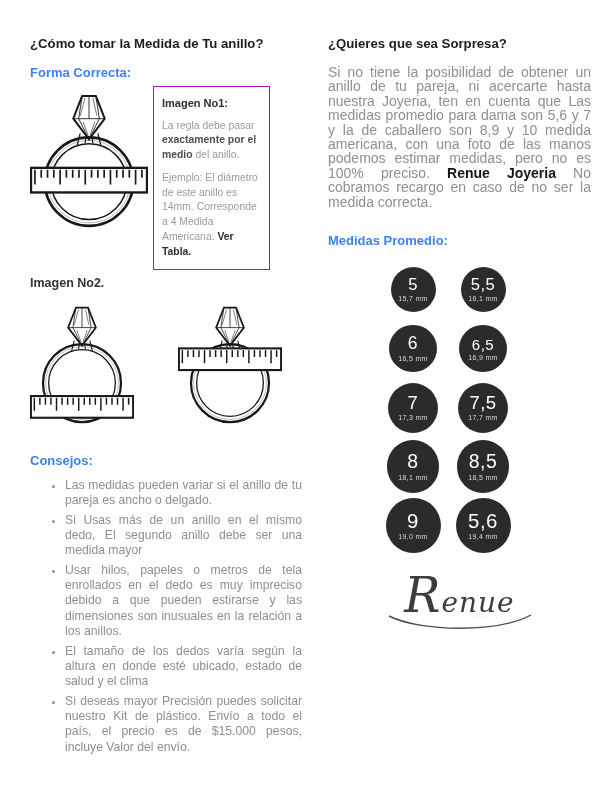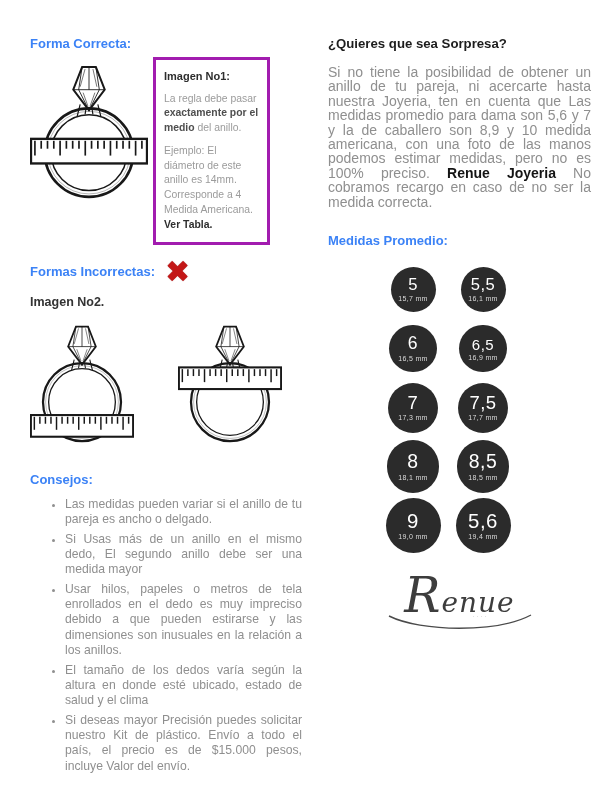--- a/index.html
+++ b/index.html
@@ -12,21 +12,21 @@
   .col-left  { position:absolute; left:30px;  top:36px; width:272px; }
   .col-right { position:absolute; left:328px; top:36px; width:263px; }
 
   .h1 { font-size:13.2px; font-weight:bold; color:#1d1d1d; margin:0 0 14px; }
   .h2 { font-size:13px;   font-weight:bold; color:#3b82f6; margin:0; }
 
   
   .fig1 { display:flex; align-items:flex-start; margin-top:6px; }
   .ring-large { width:118px; height:148px; flex:0 0 auto; }
   .note-box {
-    margin-left:5px; width:117px; border:3px solid #a21caf; padding:9px 8px;
+    margin-left:5px; width:117px; border:1px solid #a21caf; padding:9px 8px;
     font-size:10.4px; line-height:1.42; color:#9b9b9b;
   }
   .note-box .box-title { color:#2e2e2e; font-weight:bold; font-size:11px; margin:0 0 7px; }
   .note-box p { margin:0 0 8px; }
   .note-box p:last-child { margin-bottom:0; }
   .note-box b { color:#4f4f4f; }
   .note-box b.dark { color:#2e2e2e; }
 
   
   .xrow { display:flex; align-items:center; margin-top:10px; height:34px; }
@@ -72,20 +72,21 @@
   .logo-text::first-letter { font-size:48px; }
   .logo-swash { display:block; margin:-9px auto 0; }
   .logo-sub {
     position:absolute; left:55%; top:44px; font-size:6px; color:#9a9a9a; letter-spacing:2px;
   }
 </style>
 </head>
 <body>
 
 <div class="col-left">
+  <div class="h1">¿Cómo tomar la Medida de Tu anillo?</div>
   <div class="h2">Forma Correcta:</div>
 
   <div class="fig1">
     <div class="ring-large"><svg xmlns="http://www.w3.org/2000/svg" viewBox="0 0 120 150" width="100%" height="100%">
     <g fill="none" stroke="#181818">
       <circle cx="60" cy="97" r="45" stroke-width="2.6"></circle>
       <circle cx="60" cy="97" r="38.5" stroke-width="1.5"></circle>
       <circle cx="60" cy="97" r="42" stroke-width="0.7" stroke-opacity="0.45"></circle>
       <path d="M44,33 L53,10 L67,10 L76,33 L60,54 Z" stroke-width="2"></path>
       <path d="M44,33 L76,33 M53,10 L49.5,33 M67,10 L70.5,33 M60,10 L60,33 M49.5,33 L60,54 M70.5,33 L60,54" stroke-width="0.9"></path>
@@ -116,24 +117,20 @@
             </g>
     </g>
   </svg></div>
     <div class="note-box">
       <p class="box-title">Imagen No1:</p>
       <p><span>La regla debe pasar </span><b>exactamente por el medio</b><span> del anillo.</span></p>
       <p><span>Ejemplo: El diámetro de este anillo es 14mm. Corresponde a 4 Medida Americana. </span><b class="dark">Ver Tabla.</b></p>
     </div>
   </div>
 
-  <div class="xrow">
-    <div class="h2">Formas Incorrectas:</div>
-    <span class="xicon">✖</span>
-  </div>
   <div class="img2-label">Imagen No2.</div>
 
   <div class="rings2">
     <div class="ring-small"><svg xmlns="http://www.w3.org/2000/svg" viewBox="0 0 120 150" width="100%" height="100%">
     <g fill="none" stroke="#181818">
       <circle cx="60" cy="97" r="45" stroke-width="2.6"></circle>
       <circle cx="60" cy="97" r="38.5" stroke-width="1.5"></circle>
       <circle cx="60" cy="97" r="42" stroke-width="0.7" stroke-opacity="0.45"></circle>
       <path d="M44,33 L53,10 L67,10 L76,33 L60,54 Z" stroke-width="2"></path>
       <path d="M44,33 L76,33 M53,10 L49.5,33 M67,10 L70.5,33 M60,10 L60,33 M49.5,33 L60,54 M70.5,33 L60,54" stroke-width="0.9"></path>

